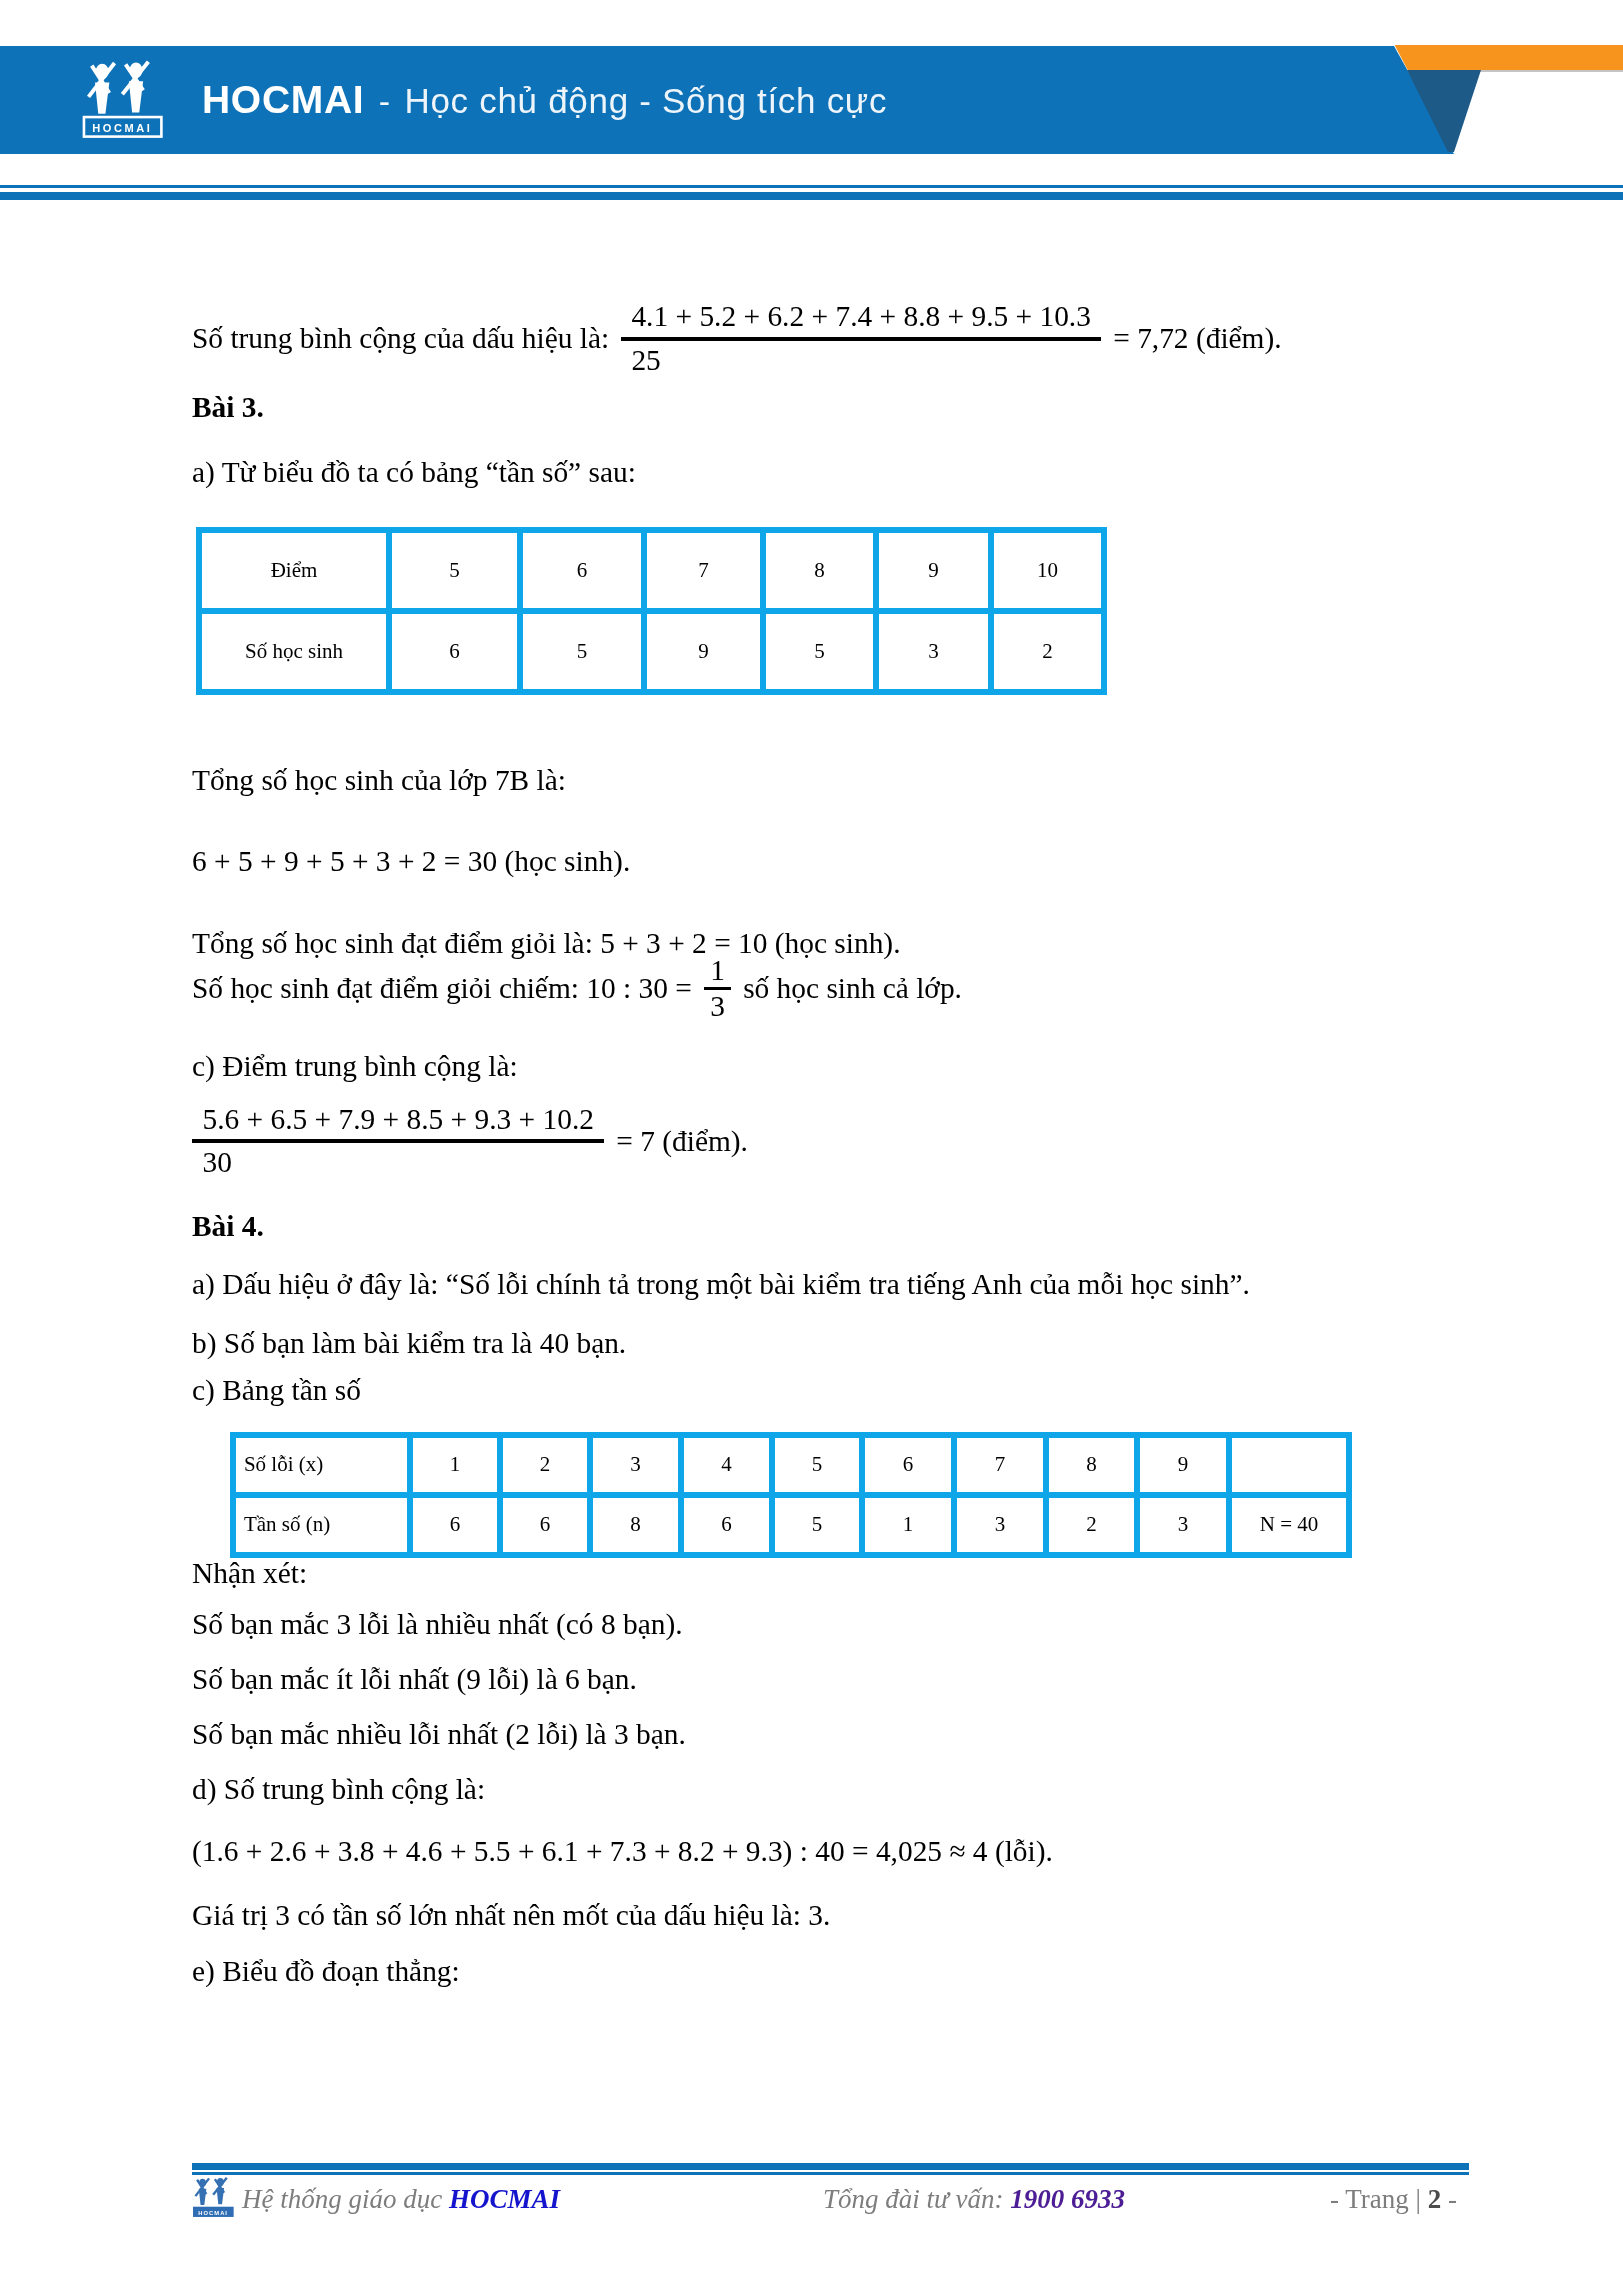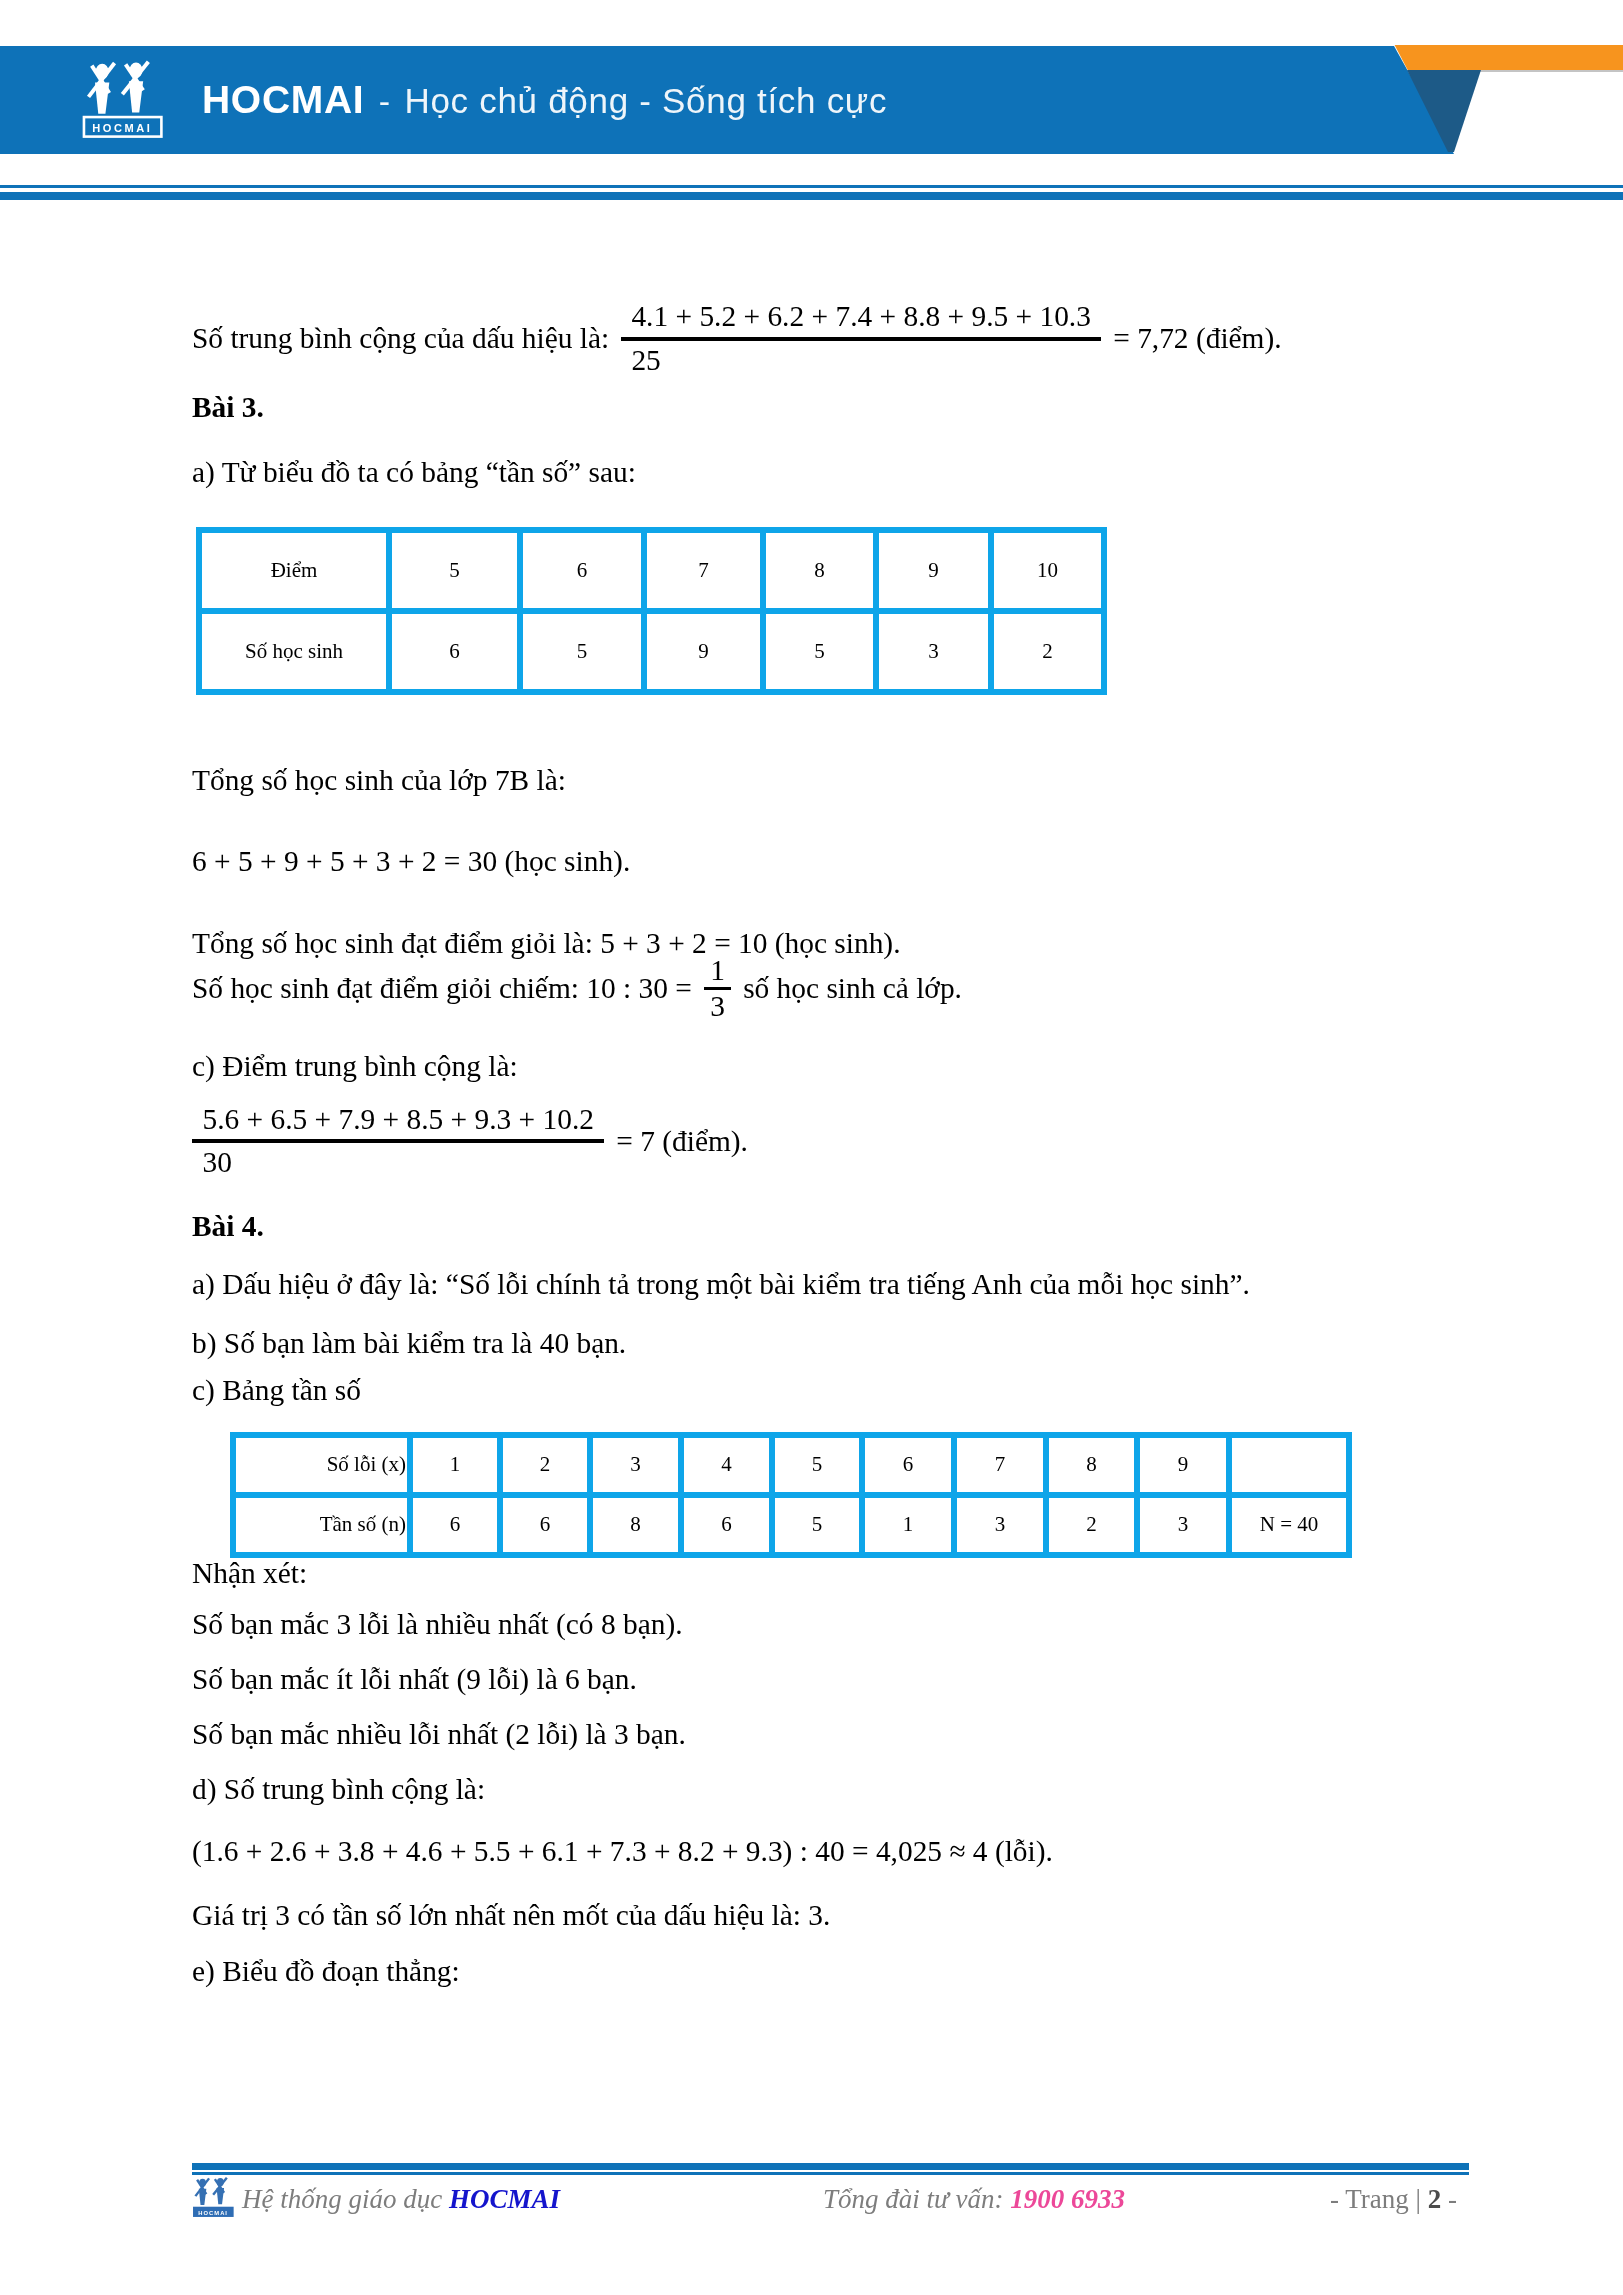--- a/index.html
+++ b/index.html
@@ -84,36 +84,36 @@
     text-align: center; vertical-align: middle;
     font-size: 21px; line-height: 1.3;
     overflow: hidden; white-space: nowrap;
   }
   table.grid { border: 3.3px solid #000; }
   table.grid tr.sep td { border-bottom: 3.3px solid #000; }
   #table1 { left: 196px; top: 527px; width: 904px; }
   #table1 td { height: 73px; }
   #table2 { left: 230px; top: 1432px; width: 1114px; }
   #table2 td { height: 52px; }
-  #table2 td.lbl { text-align: right; padding-left: 7.9px; font-family: Liberation Serif, serif; }
+  #table2 td.lbl { text-align: left; padding-left: 7.9px; font-family: Liberation Serif, serif; }
 
   
   .footer-bar  { position: absolute; top: 2163px; left: 192px; width: 1277px; height: 6.5px; background: #0e72b8; }
   .footer-line { position: absolute; top: 2172px; left: 192px; width: 1277px; height: 2.6px;  background: #0e72b8; }
   .footer-logo { position: absolute; top: 2177px; left: 192px; }
   .footer-left {
     position: absolute; top: 2184px; left: 242px;
     font-size: 27px; font-style: italic; color: #7d7d7d; white-space: nowrap;
   }
   .footer-left .f-brand { color: #1414cc; font-weight: bold; }
   .footer-center {
     position: absolute; top: 2184px; left: 823px;
     font-size: 27px; font-style: italic; color: #7d7d7d; white-space: nowrap;
   }
-  .footer-center .f-phone { font-weight: bold; color: #ec4899; }
+  .footer-center .f-phone { font-weight: bold; color: #4c1d95; }
   .footer-right {
     position: absolute; top: 2184px; left: 1330px;
     font-size: 27px; color: #7d7d7d; white-space: nowrap;
   }
   .footer-right .f-page { font-weight: bold; color: #4c4c4c; }
 </style>
 </head>
 <body>
 
 <div class="page">

